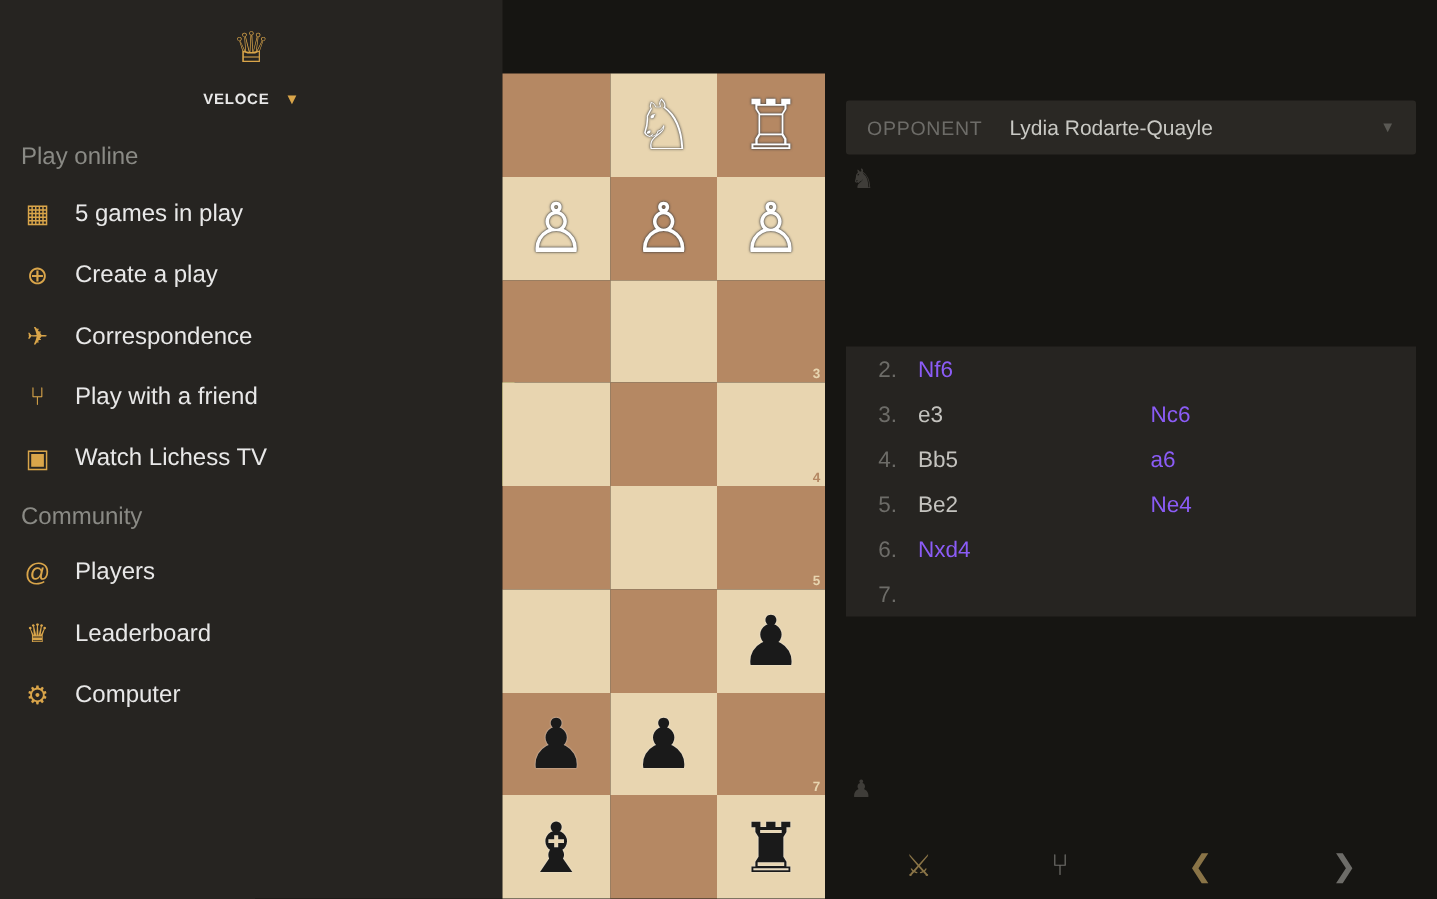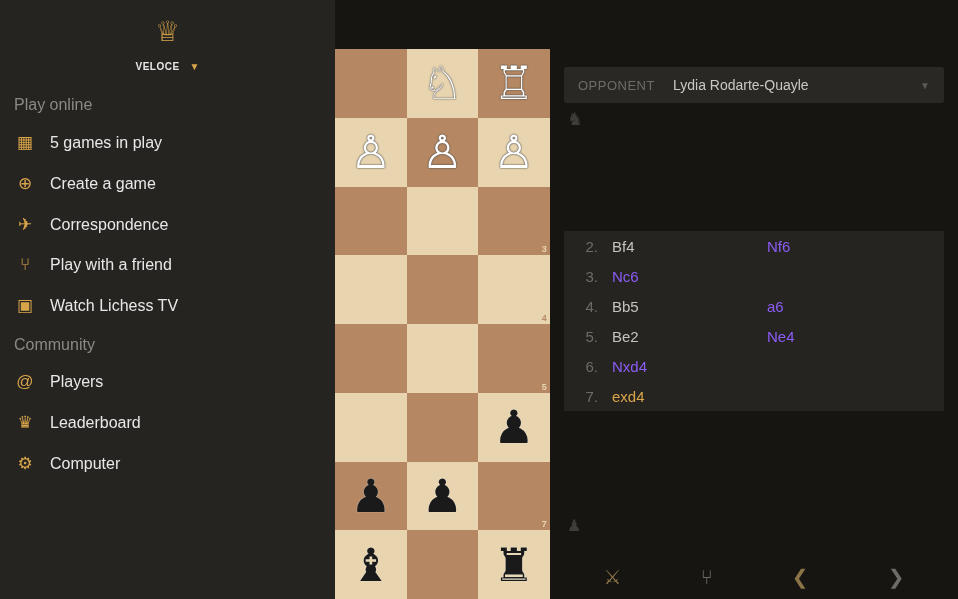--- a/index.html
+++ b/index.html
@@ -52,21 +52,21 @@
     <span class="caret">▼</span>
   </div>
 
   <div class="sect-head">Play online</div>
   <div class="menu-item">
     <span class="mi-icon">▦</span>
     <span>5 games in play</span>
   </div>
   <div class="menu-item">
     <span class="mi-icon">⊕</span>
-    <span>Create a game</span>
+    <span>Create a play</span>
   </div>
   <div class="menu-item">
     <span class="mi-icon">✈</span>
     <span>Correspondence</span>
   </div>
   <div class="menu-item">
     <span class="mi-icon">⑂</span>
     <span>Play with a friend</span>
   </div>
   <div class="menu-item">
@@ -159,44 +159,43 @@
     <span class="opp-label">OPPONENT</span>
     <span class="opp-name">Lydia Rodarte-Quayle</span>
     <span class="opp-caret">▼</span>
   </div>
   <div class="cap-area"><span>♞</span></div>
   <div class="cap-area2"><span>♟</span></div>
 
   <div class="movelist">
     <div class="mrow">
         <span class="mnum">2.</span>
-        <span class="mw">Bf4</span>
         <span class="mb">Nf6</span>
       </div>
     <div class="mrow">
         <span class="mnum">3.</span>
+        <span class="mw">e3</span>
         <span class="mb">Nc6</span>
       </div>
     <div class="mrow">
         <span class="mnum">4.</span>
         <span class="mw">Bb5</span>
         <span class="mb">a6</span>
       </div>
     <div class="mrow">
         <span class="mnum">5.</span>
         <span class="mw">Be2</span>
         <span class="mb">Ne4</span>
       </div>
     <div class="mrow">
         <span class="mnum">6.</span>
         <span class="mb">Nxd4</span>
       </div>
     <div class="mrow">
         <span class="mnum">7.</span>
-        <span class="mw current">exd4</span>
         <span class="mb"></span>
       </div>
   </div>
 
   <div class="bottom-bar">
     <span class="bb-gold">⚔</span>
     <span>⑂</span>
     <span class="bb-gold">❮</span>
     <span>❯</span>
   </div>

